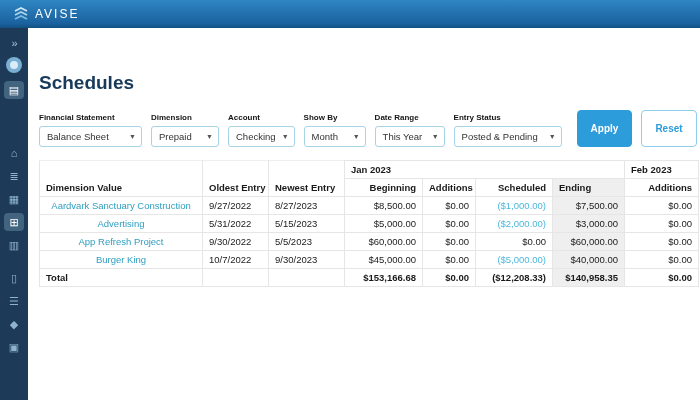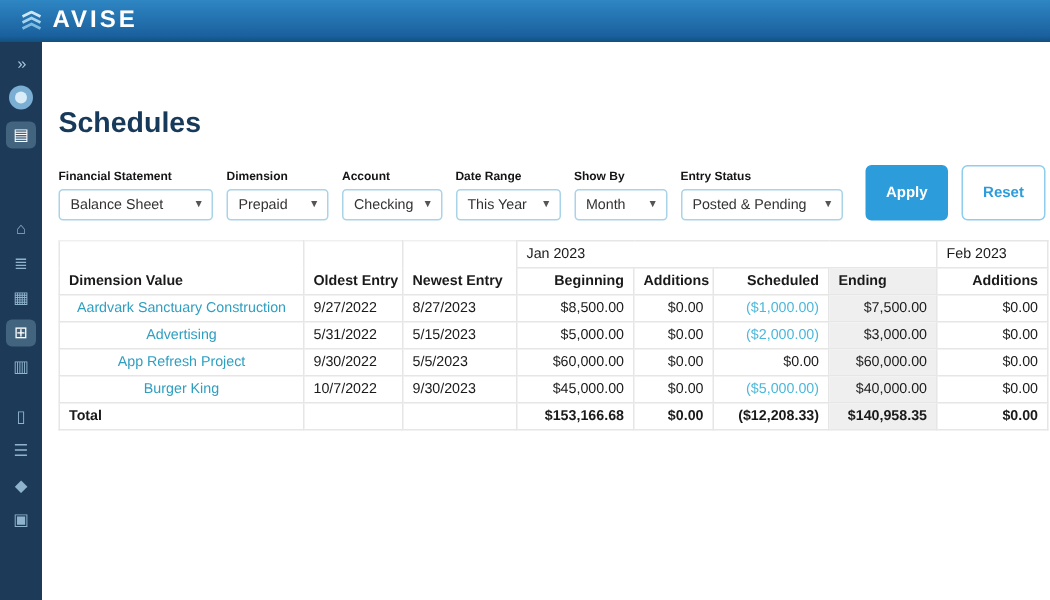--- a/index.html
+++ b/index.html
@@ -10,21 +10,21 @@
   }
 
   
   .topbar {
     position:absolute; top:0; left:0; width:700px; height:28px;
     background:linear-gradient(180deg,#2e86c3 0%, #1a619e 85%, #12507f 100%);
     display:flex; align-items:center; padding-left:13px; z-index:3;
   }
   .logo { display:flex; align-items:center; gap:6px; }
   .logo-mark { width:16px; height:14px; display:block; }
-  .logo-text { color:#ffffff; font-weight:bold; font-size:16px; letter-spacing:2px; }
+  .logo-text { color:#ffffff; font-weight:normal; font-size:12px; letter-spacing:2px; }
 
   
   .sidebar {
     position:absolute; top:28px; left:0; width:28px; height:372px;
     background:#1d3b58; display:flex; flex-direction:column; align-items:center;
     padding-top:6px; z-index:2;
   }
   .sb-item {
     width:20px; height:18px; display:flex; align-items:center; justify-content:center;
     color:#8fb3cc; font-size:11px; line-height:1; border-radius:4px; cursor:pointer;
@@ -71,21 +71,21 @@
 
   
   .table-wrap { margin-top:13px; }
   table { border-collapse:collapse; table-layout:fixed; width:659px; font-size:9.5px; }
   th, td {
     border:1px solid #e6e6e6; padding:3px 6px; white-space:nowrap; overflow:hidden;
     height:17px;
   }
   thead th { font-weight:bold; text-align:left; vertical-align:bottom; color:#1a1a1a; background:#fff; }
   thead th.no-top { border-top:1px solid #efefef; }
-  .month-cell { font-weight:normal; vertical-align:middle; }
+  .month-cell { font-weight:bold; vertical-align:middle; }
   .num { text-align:right; }
   th.num { text-align:right; }
   .ending-col { background:#efefef; }
   td.link { color:#2f9fc1; cursor:pointer;text-align:center; }
   td.neg { color:#4cb8dc; }
   tr.total-row td { font-weight:bold; border-top:1px solid #dcdcdc; }
 </style>
 </head>
 <body>
 
@@ -154,30 +154,30 @@
       </div>
     </div>
     <div class="fgroup">
       <div class="flabel">Account</div>
       <div class="fselect w-ac">
         <span>Checking</span>
         <span class="chev">▼</span>
       </div>
     </div>
     <div class="fgroup">
+      <div class="flabel">Show By</div>
+      <div class="fselect w-sb">
+        <span>Month</span>
+        <span class="chev">▼</span>
+      </div>
+    </div>
+    <div class="fgroup">
       <div class="flabel">Date Range</div>
       <div class="fselect w-dr">
         <span>This Year</span>
-        <span class="chev">▼</span>
-      </div>
-    </div>
-    <div class="fgroup">
-      <div class="flabel">Show By</div>
-      <div class="fselect w-sb">
-        <span>Month</span>
         <span class="chev">▼</span>
       </div>
     </div>
     <div class="fgroup">
       <div class="flabel">Entry Status</div>
       <div class="fselect w-es">
         <span>Posted &amp; Pending</span>
         <span class="chev">▼</span>
       </div>
     </div>

